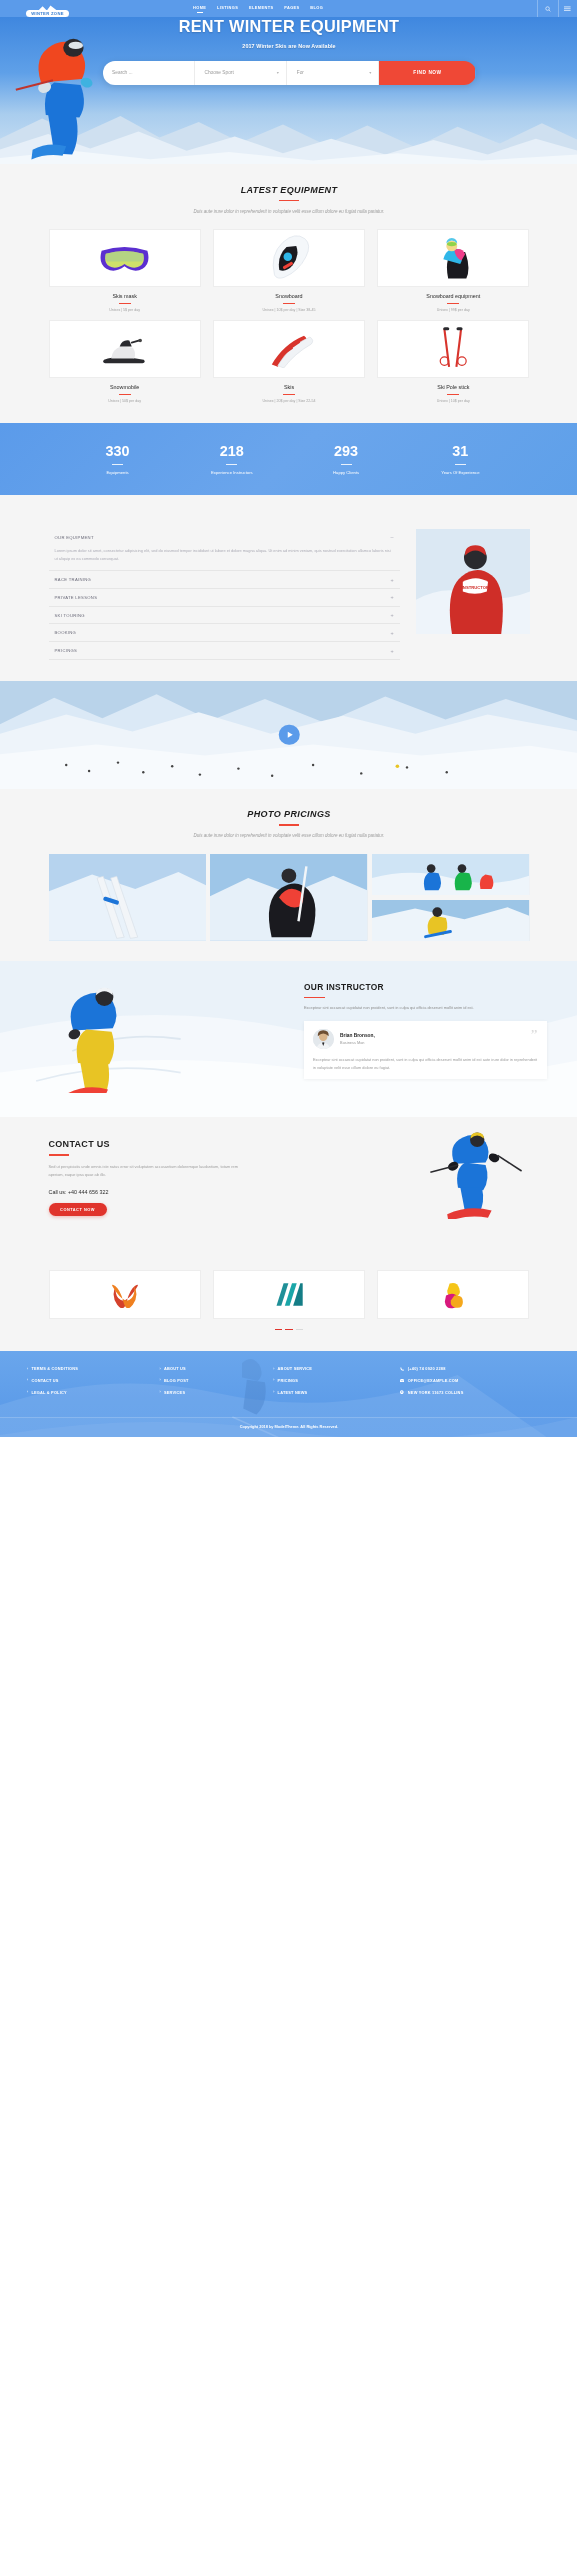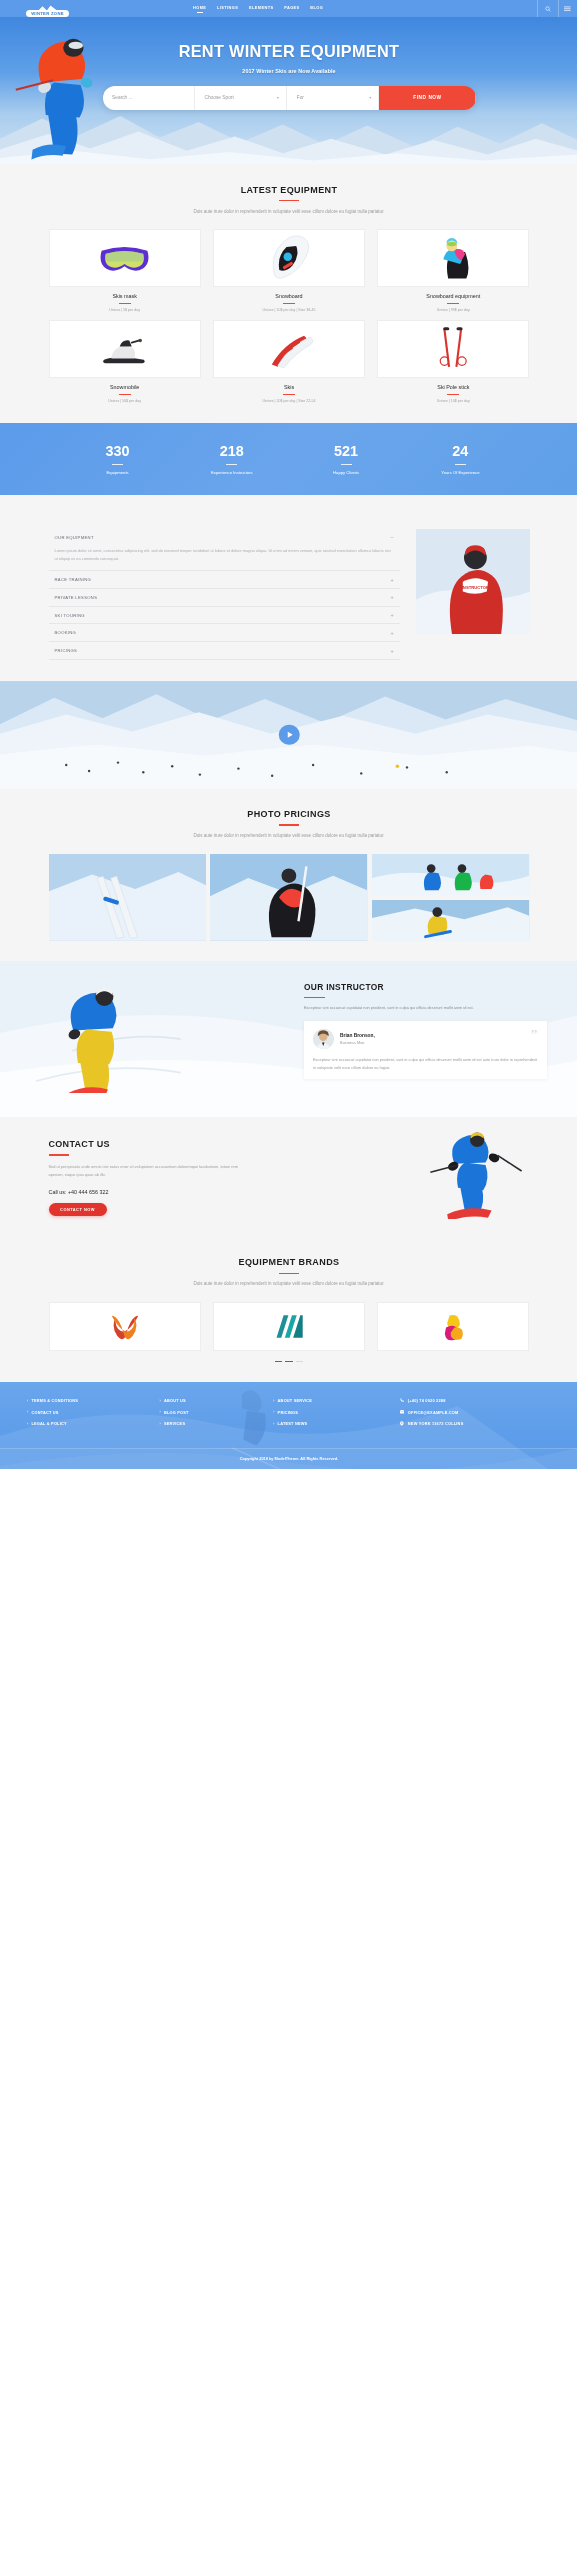--- a/index.html
+++ b/index.html
@@ -96,21 +96,20 @@
   }
   .skier {
     position: absolute;
     left: 10.8px; bottom: 3.6px;
     width: 120px; height: 135px;
   }
   .hero-inner {
     position: relative;
     z-index: 5;
     text-align: center;
-    padding-top: 25px;
   }
   .hero-title {
     color: #fff;
     font-size: 16.3px;
     font-weight: bold;
     letter-spacing: 0.3px;
     text-shadow: 0 0.6px 1.8px rgba(0,0,0,.18);
   }
   .hero-sub {
     color: #fff;
@@ -151,21 +150,21 @@
     color: #fff;
     font-size: 4.8px;
     font-weight: bold;
     letter-spacing: 0.5px;
     display: flex; align-items: center; justify-content: center;
     cursor: pointer;
   }
 
   
   .section { padding: 20.5px 0; background: #f5f5f5; }
-  .sec-head { text-align: center; }
+  .sec-head { text-align: center; font-style: italic; }
   .sec-title {
     font-size: 9px;
     font-weight: bold;
     letter-spacing: 0.4px;
     color: #1d1d1d;
   }
   .sec-rule {
     width: 20.5px; height: 1.2px;
     background: #ef4836;
     margin: 5.4px auto 6.6px;
@@ -619,26 +618,26 @@
       <div class="stat-num">330</div>
       <div class="stat-rule"></div>
       <div class="stat-lbl">Equipments</div>
     </div>
     <div>
       <div class="stat-num">218</div>
       <div class="stat-rule"></div>
       <div class="stat-lbl">Experience Instructors</div>
     </div>
     <div>
-      <div class="stat-num">521</div>
+      <div class="stat-num">293</div>
       <div class="stat-rule"></div>
       <div class="stat-lbl">Happy Clients</div>
     </div>
     <div>
-      <div class="stat-num">24</div>
+      <div class="stat-num">31</div>
       <div class="stat-rule"></div>
       <div class="stat-lbl">Years Of Experience</div>
     </div>
   </div>
 </div>
 
 <div class="section">
 
   <div class="services-wrap">
     <div class="accordion">
@@ -845,25 +844,20 @@
       <ellipse cx="72" cy="62" rx="9" ry="7" fill="#1a1a1f" transform="rotate(-26 72 62)"></ellipse>
       <ellipse cx="140" cy="48" rx="9" ry="7" fill="#1a1a1f" transform="rotate(22 140 48)"></ellipse>
       <line x1="34" y1="72" x2="80" y2="60" stroke="#2a2a2e" stroke-width="2.6"></line>
       <line x1="146" y1="44" x2="186" y2="70" stroke="#2a2a2e" stroke-width="2.6"></line>
       <path d="M62 142 q36 -16 74 -6 l-6 12 q-34 -6 -66 6 z" fill="#e53935"></path>
     </svg>
   </div>
 </div>
 
 <div class="section">
-  <div class="sec-head">
-    <div class="sec-title">EQUIPMENT BRANDS</div>
-    <div class="sec-rule"></div>
-    <div class="sec-desc">Duis aute irure dolor in reprehenderit in voluptate velit esse cillum dolore eu fugiat nulla pariatur.</div>
-  </div>
 
   <div class="brands">
     <div class="brand">
       <svg width="30" height="26.5" viewBox="0 0 50 44">
         <path d="M10 6 q-9 16 2 32 q11 14 16 -6 q5 -20 14 -26 q10 -6 -2 10 q-13 18 -22 14 q-11 -6 -8 -24 z" fill="#d4412c"></path>
         <path d="M40 6 q9 16 -2 32 q-11 14 -16 -6 q-5 -20 -14 -26 q-10 -6 2 10 q13 18 22 14 q11 -6 8 -24 z" fill="#ef8020"></path>
       </svg>
     </div>
     <div class="brand">
       <svg width="30" height="25" viewBox="0 0 50 42">

